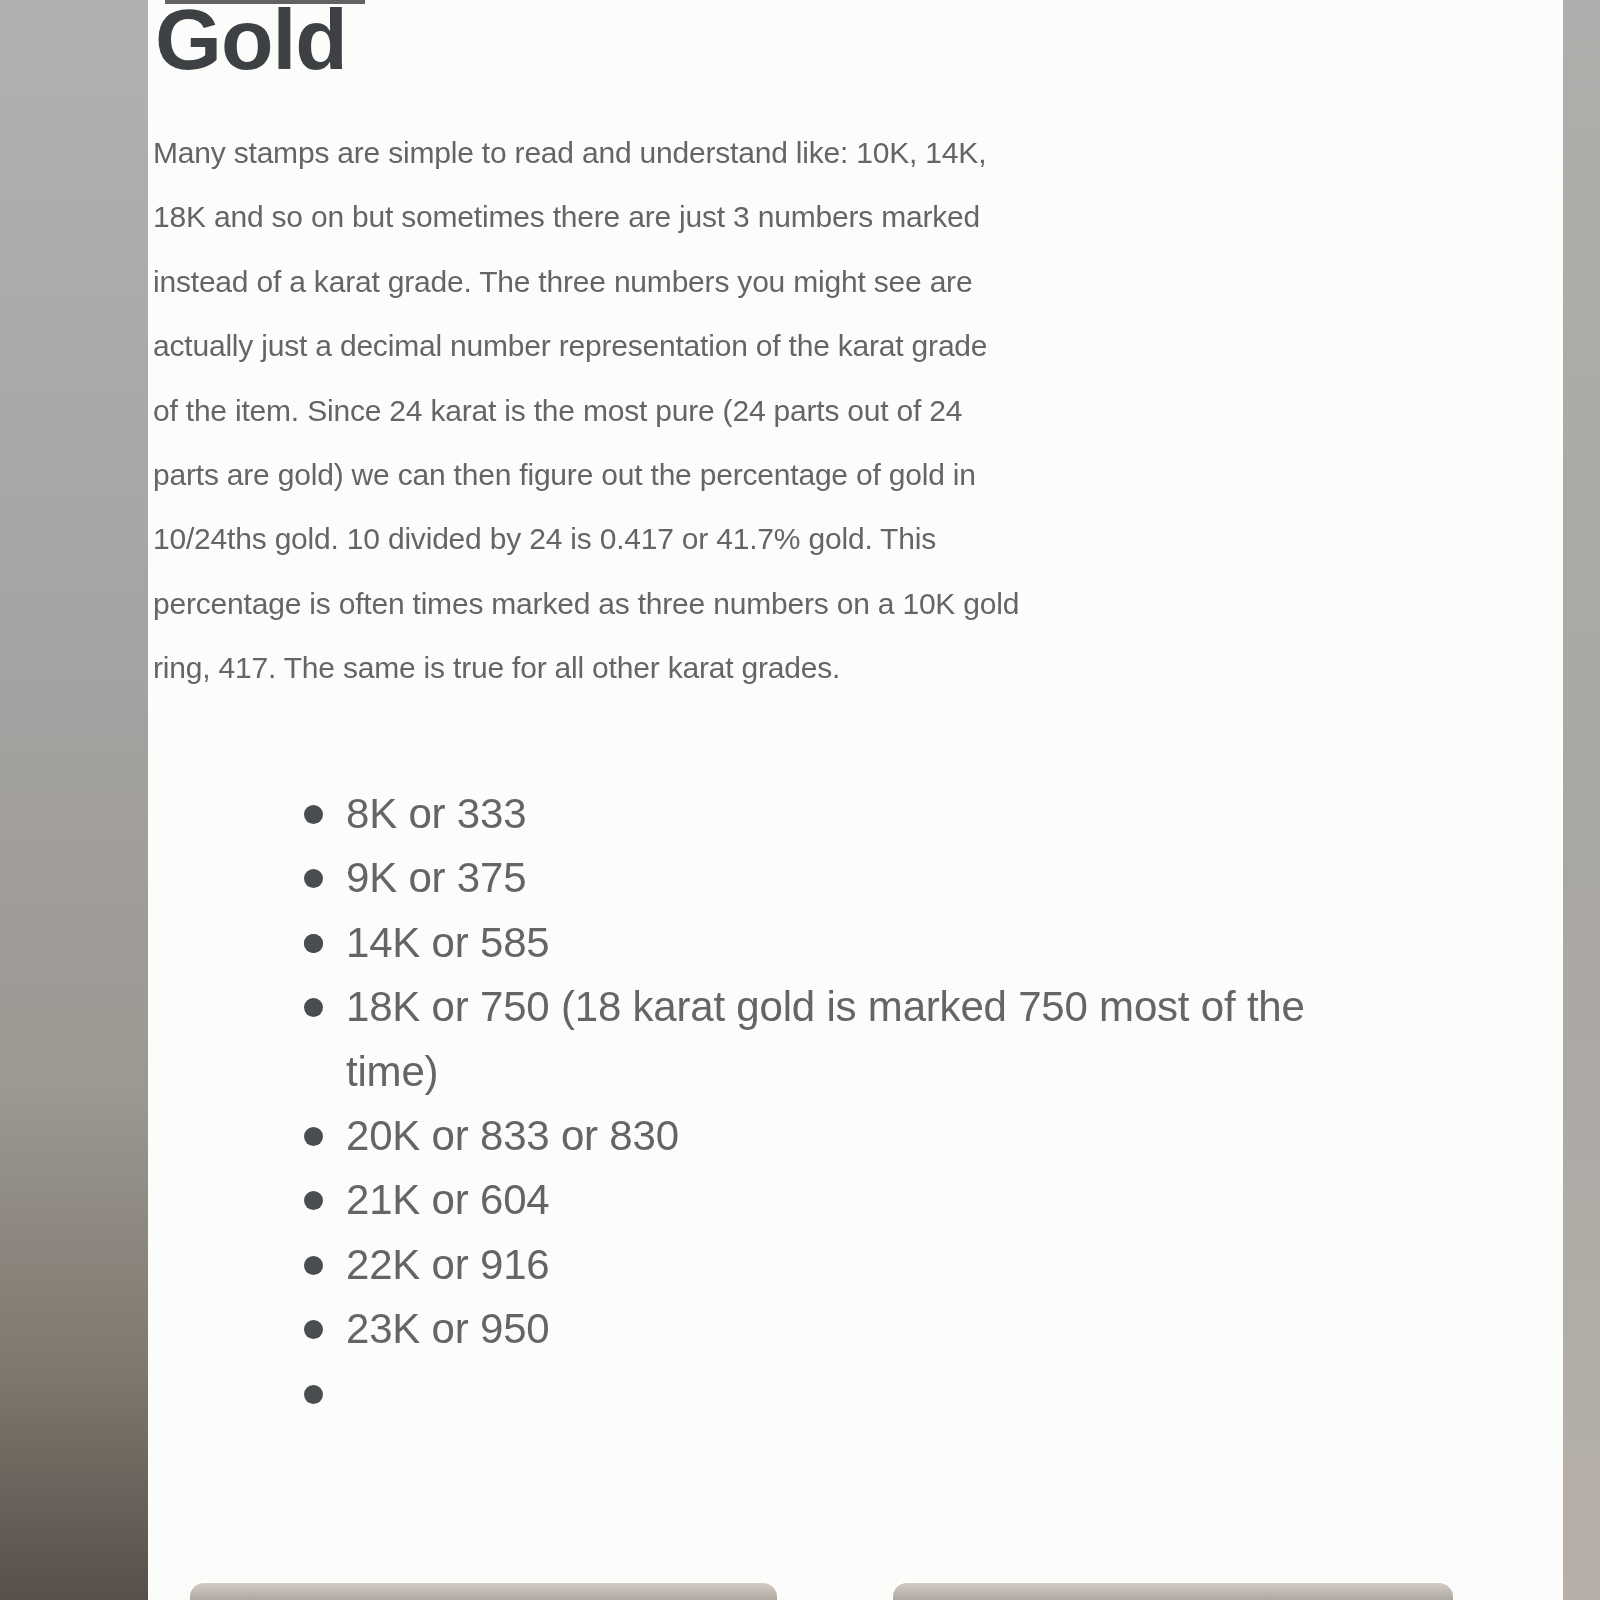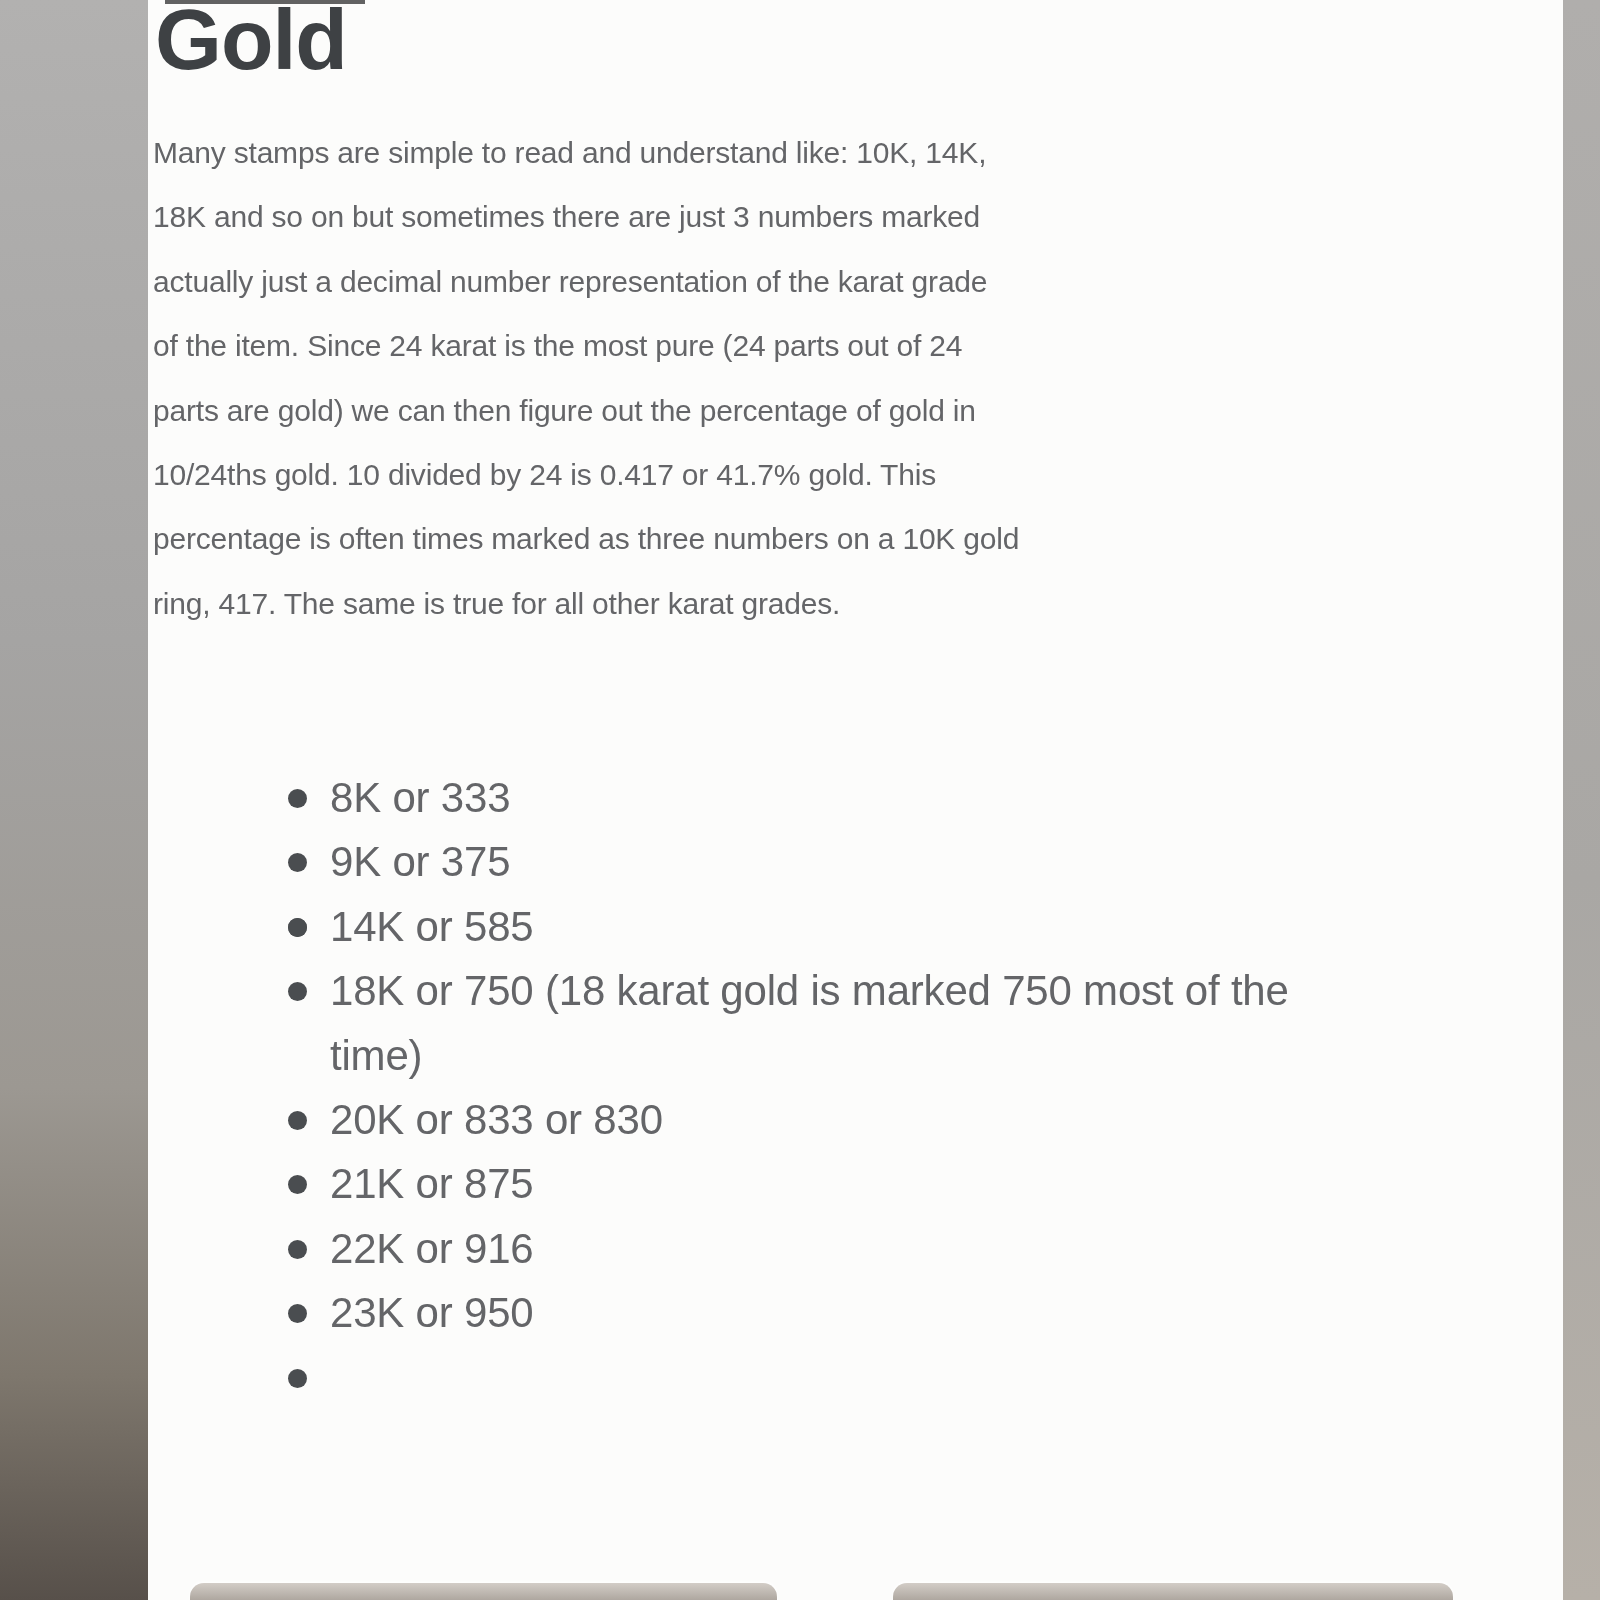--- a/index.html
+++ b/index.html
@@ -69,21 +69,21 @@
     width:1355px;
     font-size:30px;
     line-height:64.4px;
     color:var(--body-color);
     letter-spacing:-0.2px;
   }
   .paragraph .line{white-space:nowrap;}
   ul.karat-list{
     position:absolute;
     left:0;top:766px;
-    margin:0;padding:0;
+    margin:16px;padding:0;
     list-style:none;
     width:1412px;
     font-size:42px;
     line-height:64.4px;
     color:var(--body-color);
     letter-spacing:-0.2px;
   }
   ul.karat-list li{
     position:relative;
     padding-left:182px;
@@ -120,37 +120,38 @@
   <div class="right-strip"></div>
 
   <div class="panel">
     <div class="artifact-bar"></div>
 
     <h1 class="page-title">Gold</h1>
 
     <div class="paragraph">
       <div class="line">Many stamps are simple to read and understand like: 10K, 14K,</div>
       <div class="line">18K and so on but sometimes there are just 3 numbers marked</div>
+      <div class="line">instead of a karat grade. The three numbers you might see are</div>
       <div class="line">actually just a decimal number representation of the karat grade</div>
       <div class="line">of the item. Since 24 karat is the most pure (24 parts out of 24</div>
       <div class="line">parts are gold) we can then figure out the percentage of gold in</div>
       <div class="line">10/24ths gold. 10 divided by 24 is 0.417 or 41.7% gold. This</div>
       <div class="line">percentage is often times marked as three numbers on a 10K gold</div>
       <div class="line">ring, 417. The same is true for all other karat grades.</div>
     </div>
 
     <ul class="karat-list">
       <li><span class="bullet"></span><span class="li-text">8K or 333</span></li>
       <li><span class="bullet"></span><span class="li-text">9K or 375</span></li>
       <li><span class="bullet"></span></li>
       <li><span class="bullet"></span><span class="li-text">14K or 585</span></li>
       <li><span class="bullet"></span><span class="li-text">18K or 750 (18 karat gold is marked 750 most of the
 time)</span></li>
       <li><span class="bullet"></span><span class="li-text">20K or 833 or 830</span></li>
-      <li><span class="bullet"></span><span class="li-text">21K or 875</span></li>
+      <li><span class="bullet"></span><span class="li-text">21K or 604</span></li>
       <li><span class="bullet"></span><span class="li-text">22K or 916</span></li>
       <li><span class="bullet"></span><span class="li-text">23K or 950</span></li>
       <li><span class="bullet"></span></li>
     </ul>
 
     <button class="footer-button left"></button>
     <button class="footer-button right"></button>
   </div>
 </div>
 

